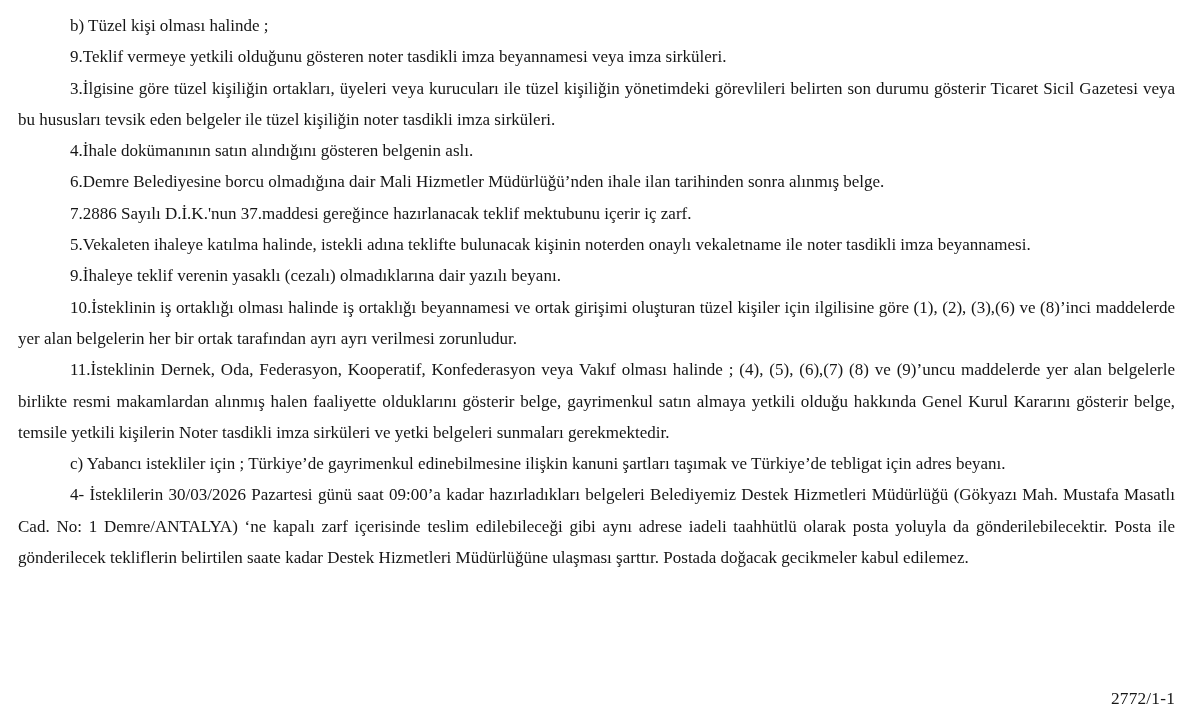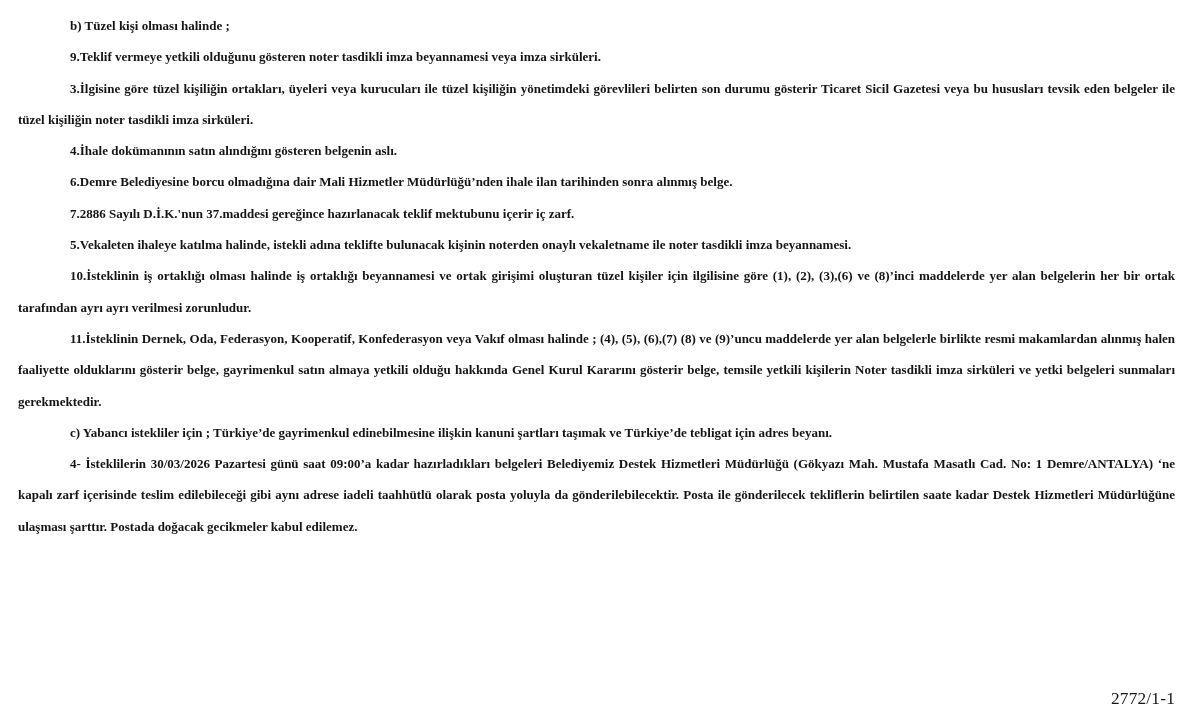--- a/index.html
+++ b/index.html
@@ -21,26 +21,25 @@
     box-sizing: border-box;
     padding: 10px 17px 0 18px;
     background: #ffffff;
   }
   .doc-body {
     width: 1157px;
   }
   p.para {
     margin: 0 0 0 0;
     padding: 0;
-    font-size: 13px;
+    font-size: 17px;
     line-height: 31.3px;
     text-align: justify;
     text-justify: inter-word;
     text-indent: 52px;
-    font-weight: bold;
     -webkit-font-smoothing: antialiased;
   }
   p.para:last-of-type {
     margin-bottom: 12px;
   }
   .footer {
     position: absolute;
     right: 17px;
     bottom: 10px;
     font-size: 17.3px;
@@ -64,20 +63,21 @@
 
     <p class="para">4.İhale dokümanının satın alındığını gösteren belgenin aslı.</p>
 
 
     <p class="para">6.Demre Belediyesine borcu olmadığına dair Mali Hizmetler Müdürlüğü’nden ihale ilan tarihinden sonra alınmış belge.</p>
 
     <p class="para">7.2886 Sayılı D.İ.K.'nun 37.maddesi gereğince hazırlanacak teklif mektubunu içerir iç zarf.</p>
 
     <p class="para">5.Vekaleten ihaleye katılma halinde, istekli adına teklifte bulunacak kişinin noterden onaylı vekaletname ile noter tasdikli imza beyannamesi.</p>
 
+    <p class="para">9.İhaleye teklif verenin yasaklı (cezalı) olmadıklarına dair yazılı beyanı.</p>
 
     <p class="para">10.İsteklinin iş ortaklığı olması halinde iş ortaklığı beyannamesi ve ortak girişimi oluşturan tüzel kişiler için ilgilisine göre (1), (2), (3),(6) ve (8)’inci maddelerde yer alan belgelerin her bir ortak tarafından ayrı ayrı verilmesi zorunludur.</p>
 
     <p class="para">11.İsteklinin Dernek, Oda, Federasyon, Kooperatif, Konfederasyon veya Vakıf olması halinde ; (4), (5), (6),(7) (8) ve (9)’uncu maddelerde yer alan belgelerle birlikte resmi makamlardan alınmış halen faaliyette olduklarını gösterir belge, gayrimenkul satın almaya yetkili olduğu hakkında Genel Kurul Kararını gösterir belge, temsile yetkili kişilerin Noter tasdikli imza sirküleri ve yetki belgeleri sunmaları gerekmektedir.</p>
 
     <p class="para">c) Yabancı istekliler için ; Türkiye’de gayrimenkul edinebilmesine ilişkin kanuni şartları taşımak ve Türkiye’de tebligat için adres beyanı.</p>
 
     <p class="para">4- İsteklilerin 30/03/2026 Pazartesi günü saat 09:00’a kadar hazırladıkları belgeleri Belediyemiz Destek Hizmetleri Müdürlüğü (Gökyazı Mah. Mustafa Masatlı Cad. No: 1 Demre/ANTALYA) ‘ne kapalı zarf içerisinde teslim edilebileceği gibi aynı adrese iadeli taahhütlü olarak posta yoluyla da gönderilebilecektir. Posta ile gönderilecek tekliflerin belirtilen saate kadar Destek Hizmetleri Müdürlüğüne ulaşması şarttır. Postada doğacak gecikmeler kabul edilemez.</p>
 
   </div>

